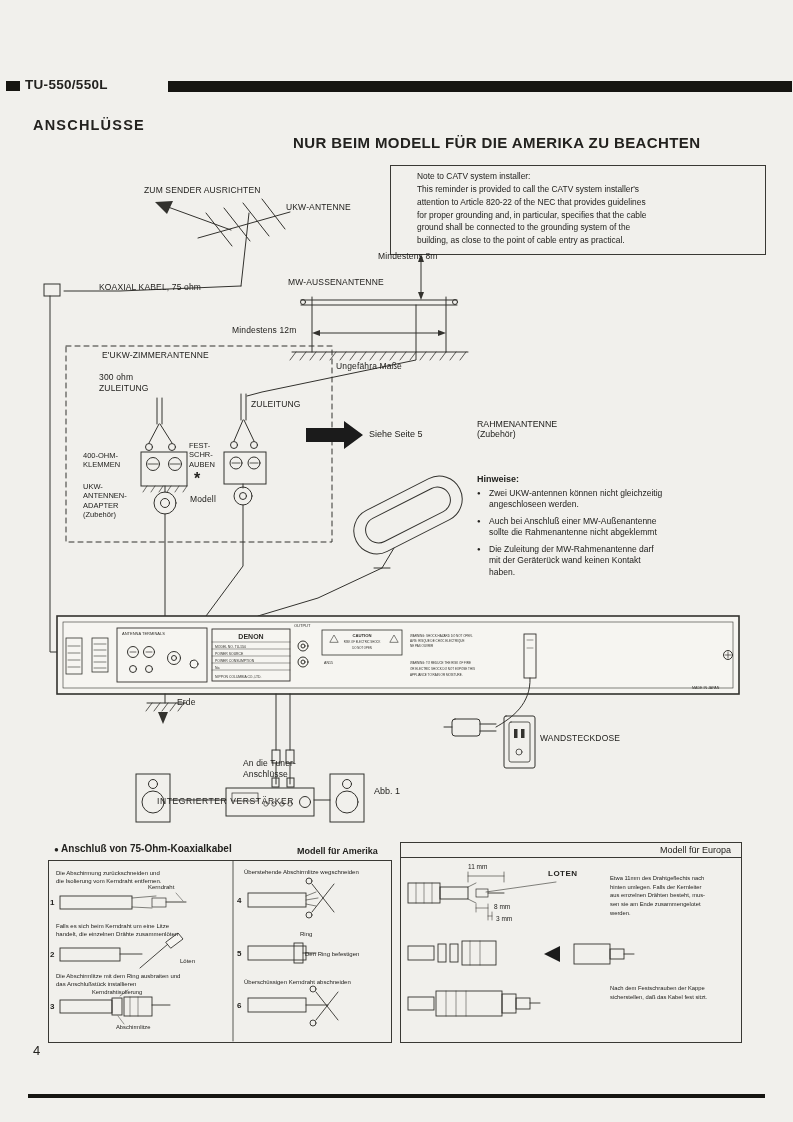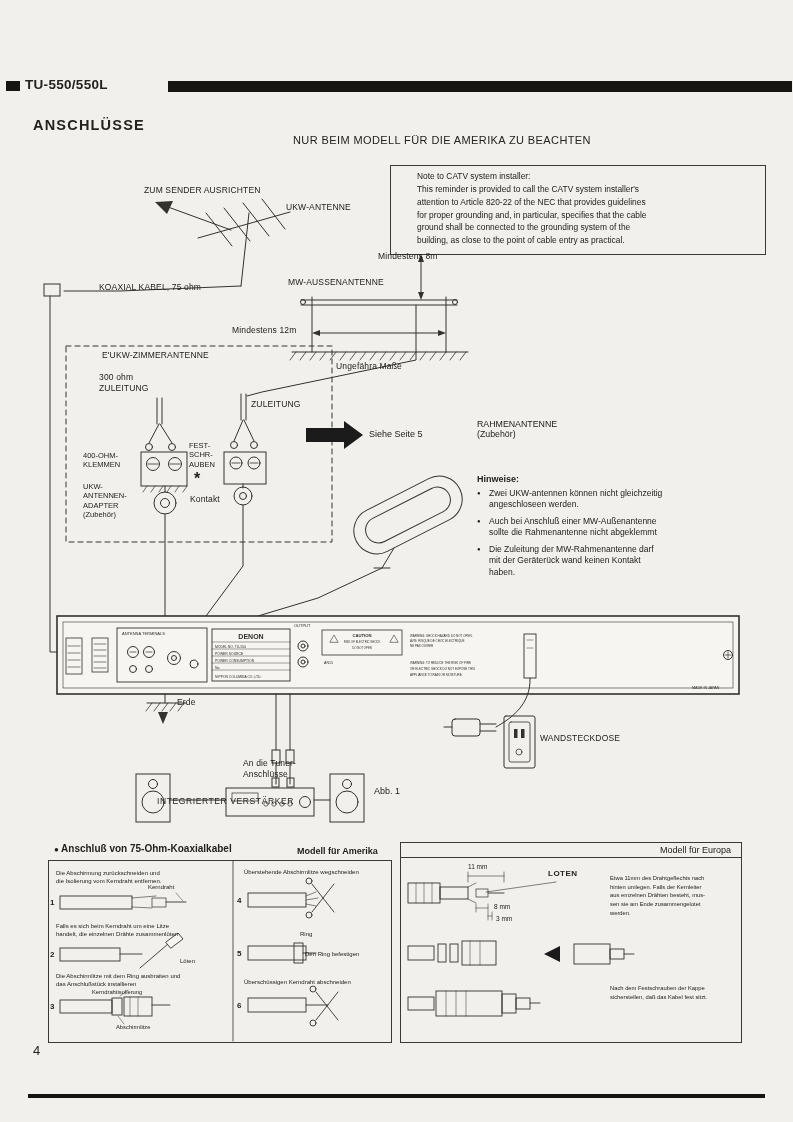--- a/index.html
+++ b/index.html
@@ -9,21 +9,21 @@
   .pre{white-space:pre;}
   .preline{white-space:pre-line;}
   .lbl{font-size:8.5px;line-height:1.28;letter-spacing:.15px;}
   .lbl7{font-size:7.5px;line-height:1.25;}
   .lbl9{font-size:9px;line-height:1.3;}
   .b{font-weight:bold;}
   .cap{font-size:6px;line-height:1.35;}
   .tlabel{font-size:6px;}
   .num{font-size:8px;font-weight:bold;}
   .section-title{font-size:14.5px;font-weight:bold;letter-spacing:1.2px;}
-  .main-heading{font-size:11px;font-weight:normal;letter-spacing:.4px;}
+  .main-heading{font-size:15px;font-weight:bold;letter-spacing:.4px;}
   .catv-box{width:322px;border:1.3px solid #3a3934;padding:5px 26px 7px;}
   .catv-title{font-size:8.4px;margin-bottom:2px;}
   .catv-body{font-size:8.4px;line-height:1.52;}
   .ws-head{font-size:9px;}
   .ws-item{font-size:9px;line-height:1.3;margin-top:3px;}
   .rh-title{font-size:8.8px;}
   .rh-body{font-size:8.5px;line-height:1.32;margin-top:1px;}
   .hint-title{font-size:9px;font-weight:bold;margin-bottom:4px;}
   .hint{position:relative;padding-left:12px;font-size:8.5px;line-height:1.35;margin-bottom:5px;white-space:pre;}
   .hint::before{content:"●";position:absolute;left:0;top:1px;font-size:6px;}
@@ -348,21 +348,21 @@
   <div class="abs lbl7 pre" style="left:189px;top:441px">FEST-
 SCHR-
 AUBEN</div>
   <div class="abs lbl7 pre" style="left:83px;top:451px">400-OHM-
 KLEMMEN</div>
   <div class="abs lbl7 pre" style="left:83px;top:482px">UKW-
 ANTENNEN-
 ADAPTER
 (Zubehör)</div>
   <div class="abs asterisk" style="left:194px;top:470px">*</div>
-  <div class="abs lbl" style="left:190px;top:494px">Kontakt</div>
+  <div class="abs lbl" style="left:190px;top:494px">Modell</div>
   <div class="abs lbl9" style="left:369px;top:429px">Siehe Seite 5</div>
 
 
   <div class="abs" style="left:477px;top:419px;width:245px">
     <div class="rh-title">RAHMENANTENNE</div>
     <div class="rh-title">(Zubehör)</div>
   </div>
   <div class="abs" style="left:477px;top:474px;width:255px">
     <div class="hint-title">Hinweise:</div>
     <div class="hint">Zwei UKW-antennen können nicht gleichzeitig

